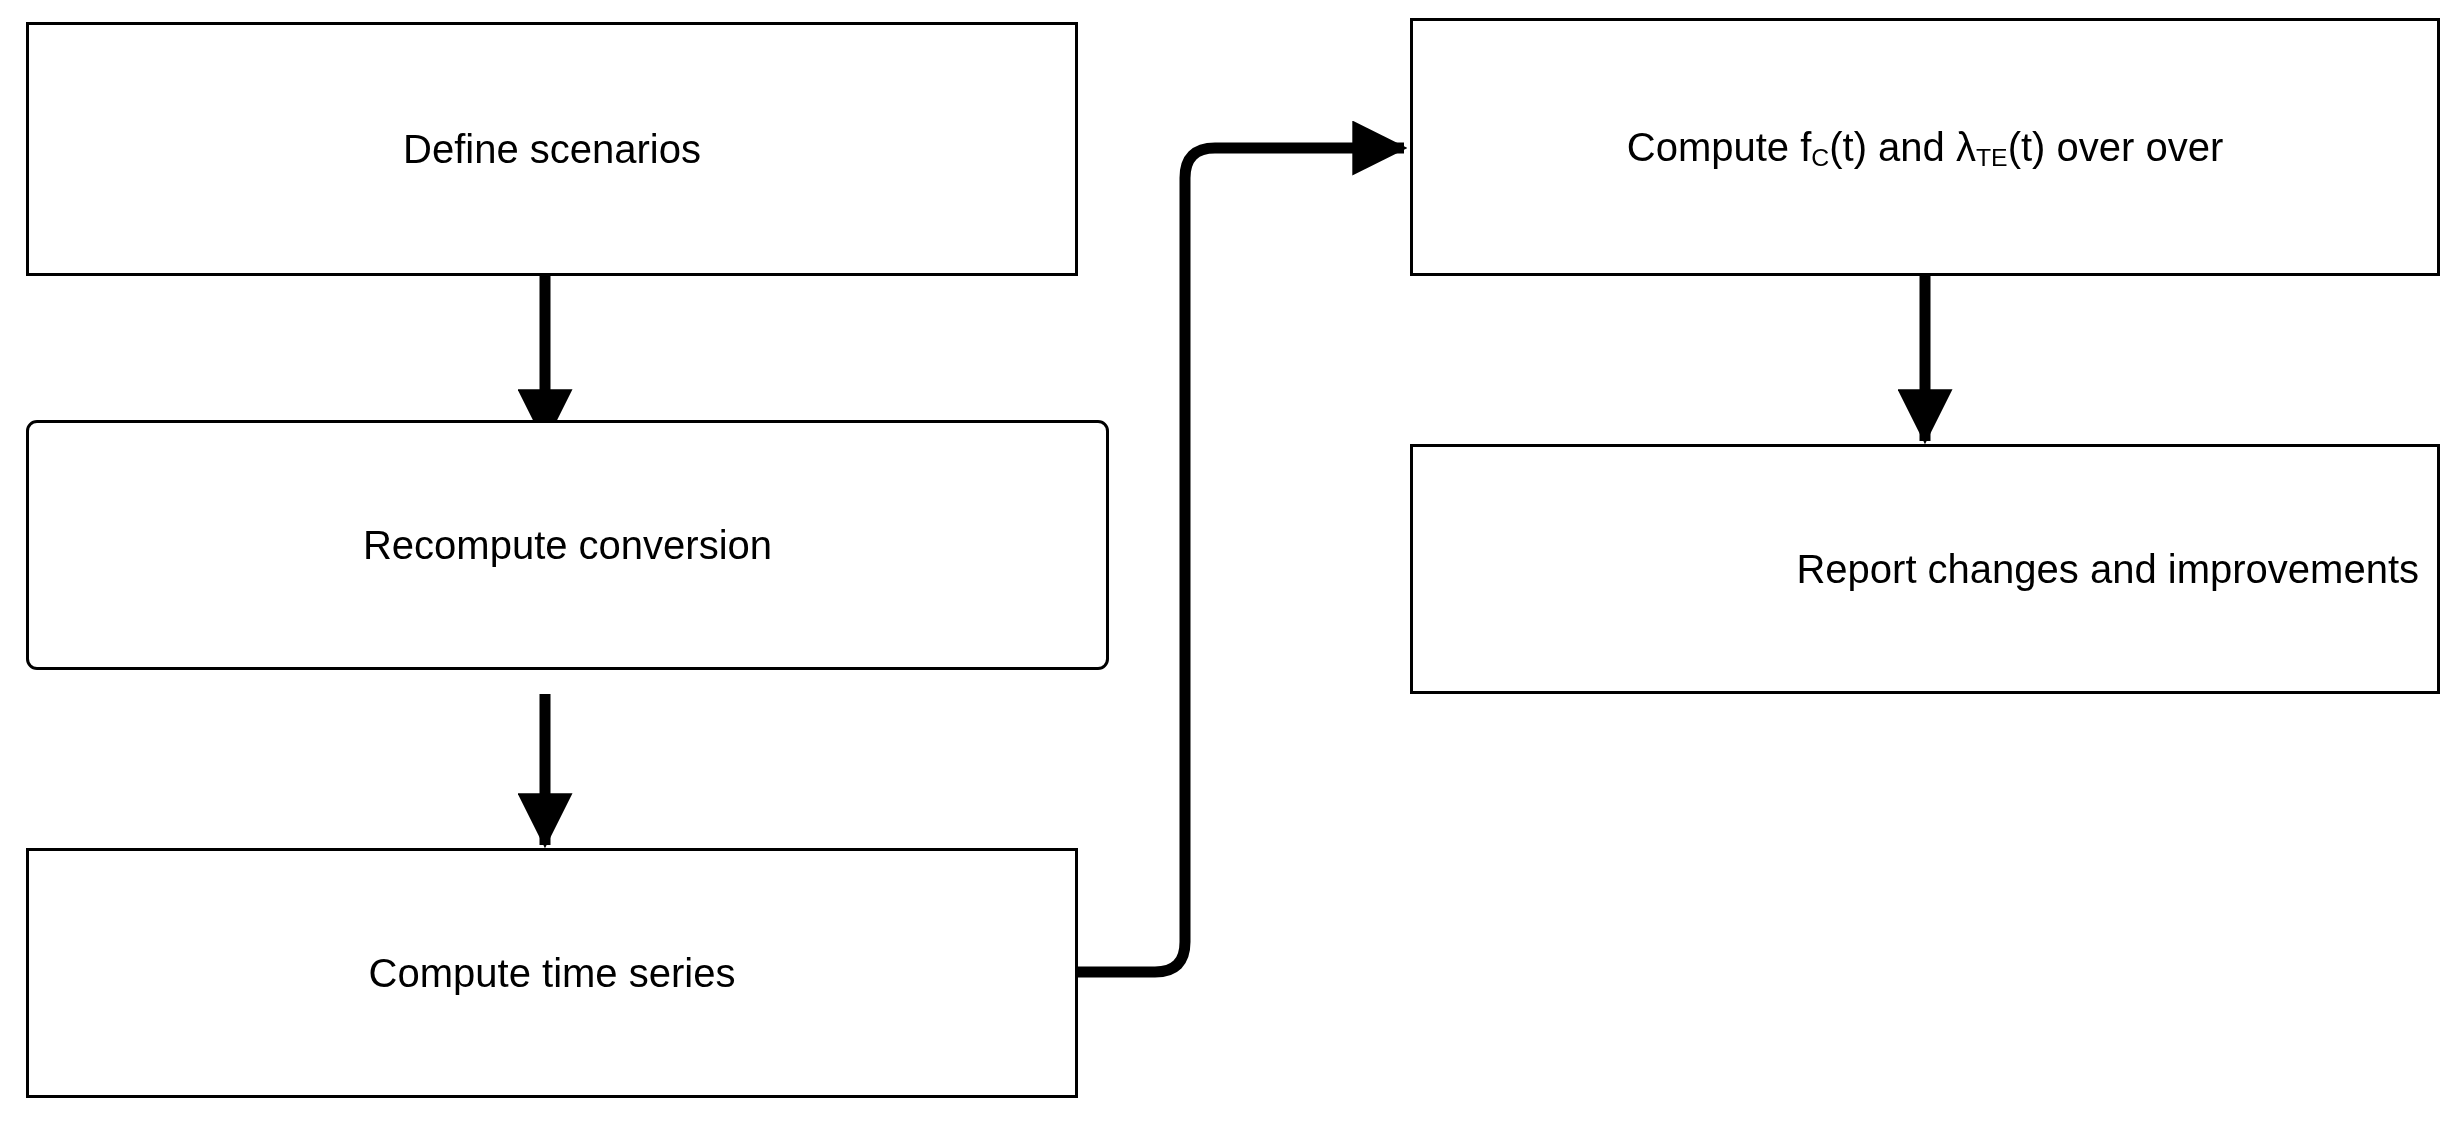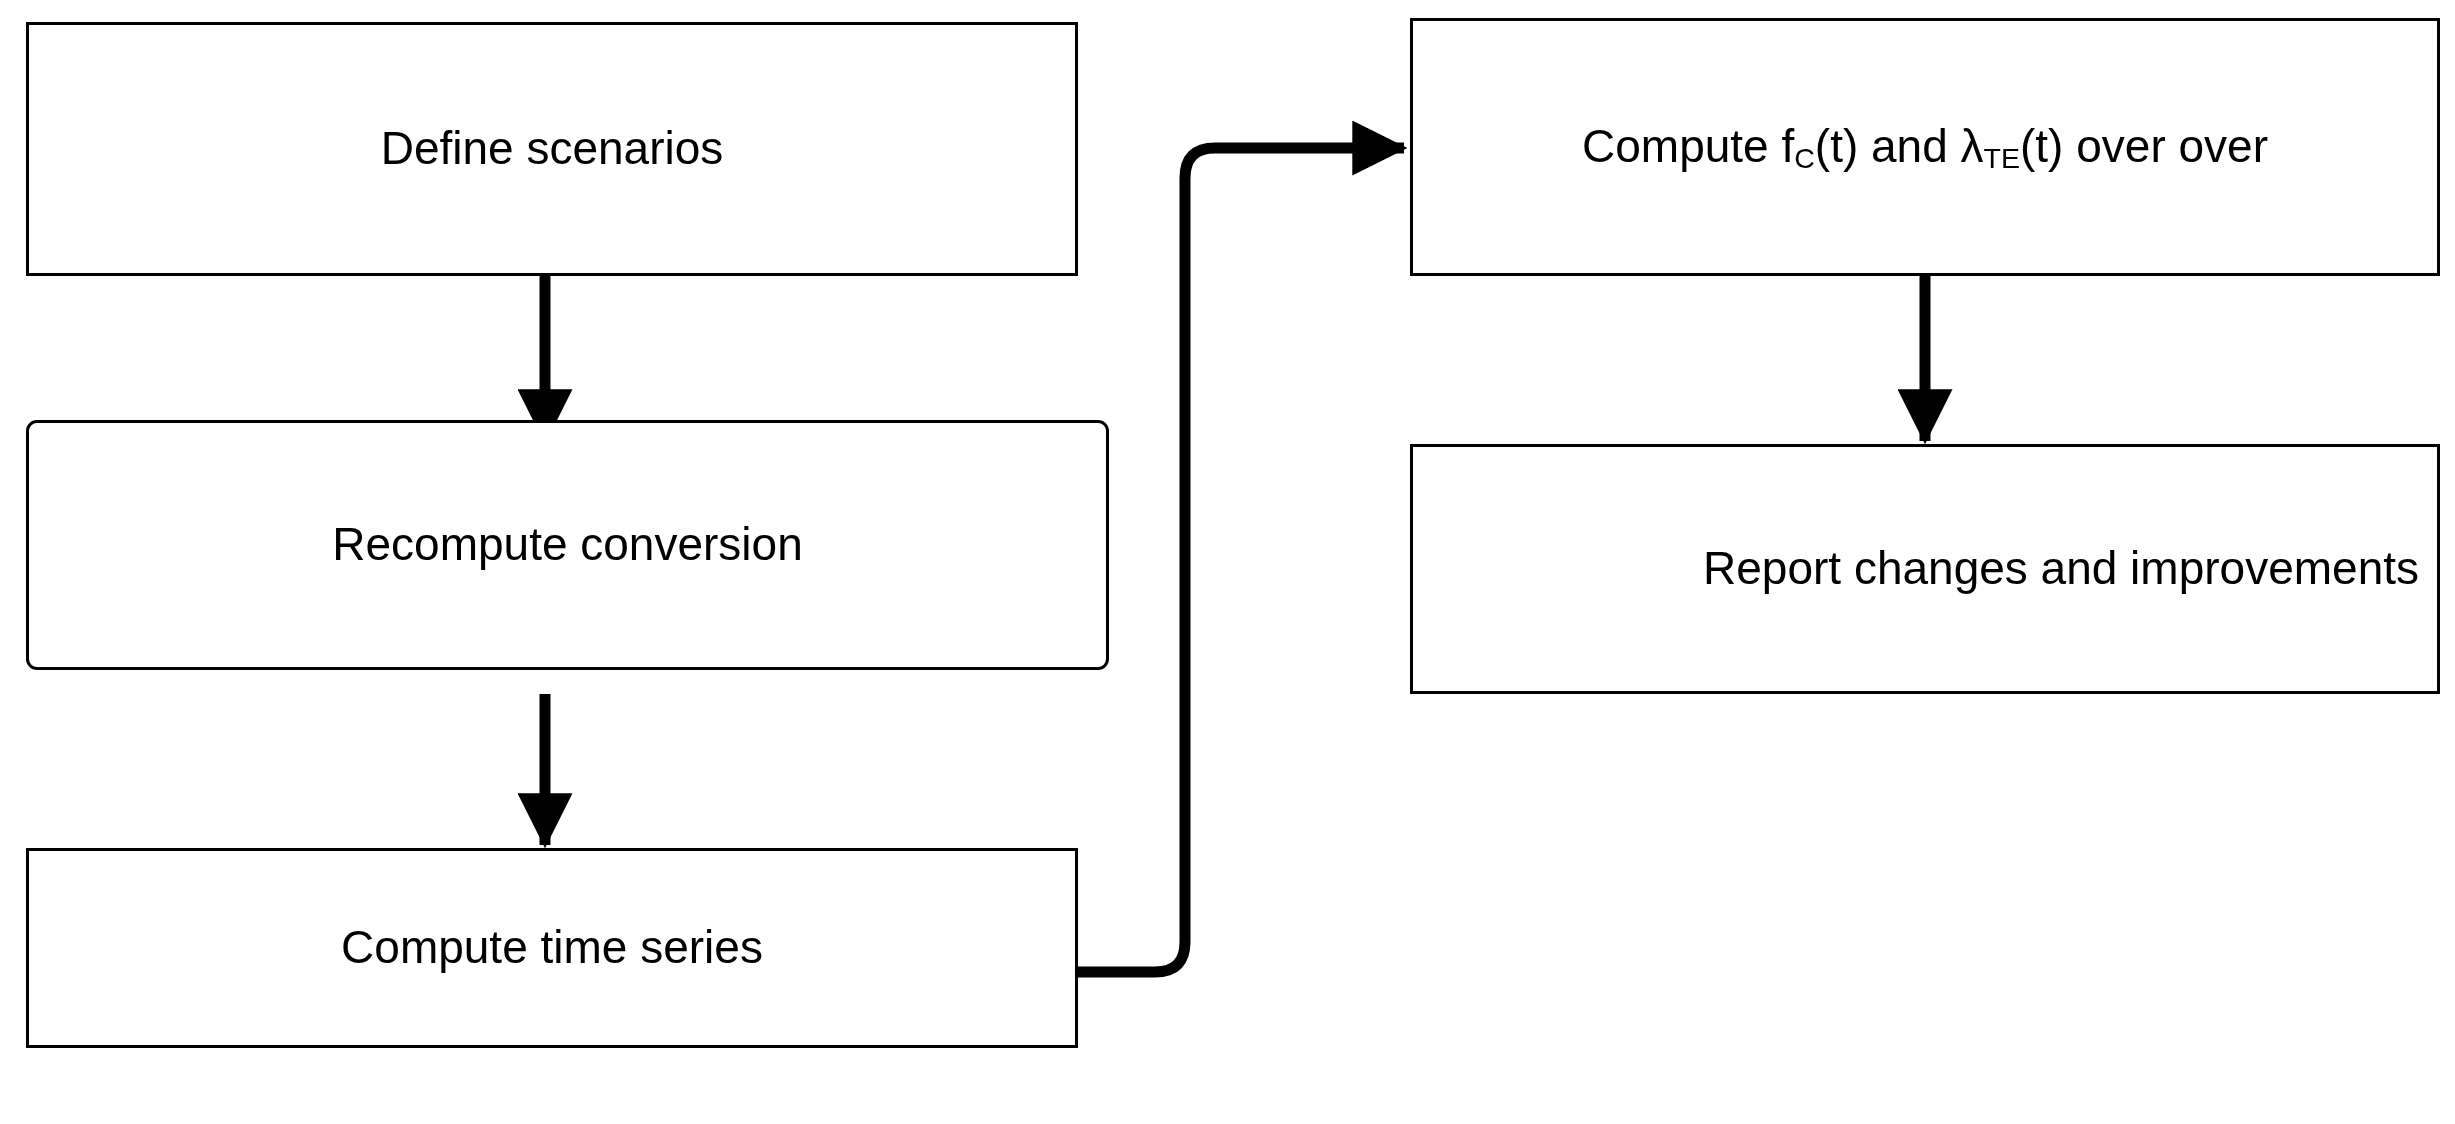--- a/index.html
+++ b/index.html
@@ -20,37 +20,37 @@
     position: absolute;
     box-sizing: border-box;
     background: #ffffff;
     border: 3px solid #000000;
     display: flex;
     align-items: center;
     justify-content: center;
     text-align: center;
   }
   .node-label {
-    font-size: 46px;
+    font-size: 40px;
     line-height: 1.12;
     color: #000000;
     font-weight: 400;
     letter-spacing: 0px;
     padding: 0 18px;
     white-space: pre-line;
   }
   .node-label sub {
     font-size: 0.62em;
     vertical-align: -0.22em;
     line-height: 0;
   }
   
   #node-define      { left: 26px;   top: 22px;   width: 1052px; height: 254px; }
   #node-recompute   { left: 26px;   top: 420px;  width: 1083px; height: 250px; border-radius: 11px; }
-  #node-compute     { left: 26px;   top: 848px;  width: 1052px; height: 200px; }
+  #node-compute     { left: 26px;   top: 848px;  width: 1052px; height: 250px; }
   #node-plotting    { left: 1410px; top: 18px;   width: 1030px; height: 258px; }
   #node-report      { left: 1410px; top: 444px;  width: 1030px; height: 250px; justify-content: flex-end; }
 
   #edges {
     position: absolute;
     left: 0;
     top: 0;
     width: 2455px;
     height: 1124px;
     pointer-events: none;

